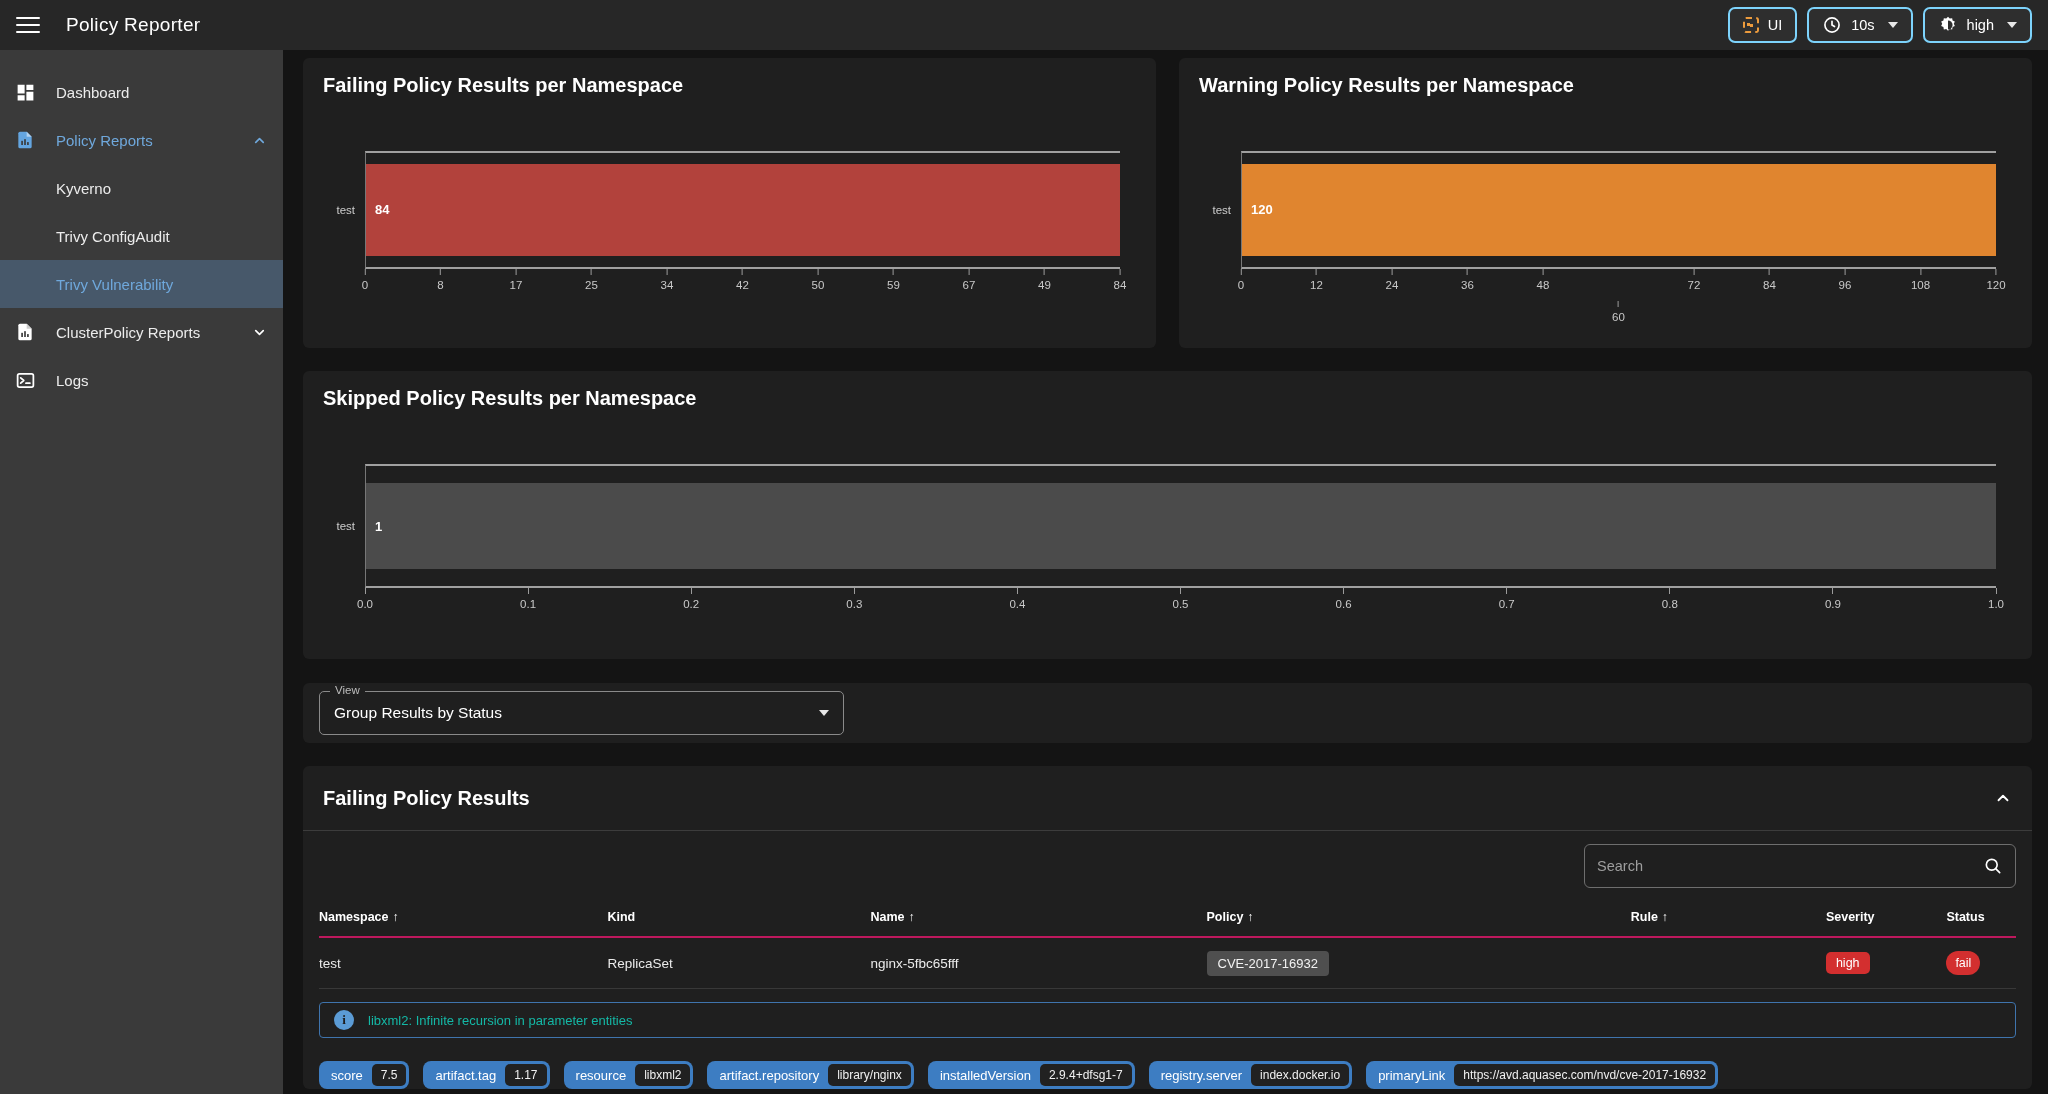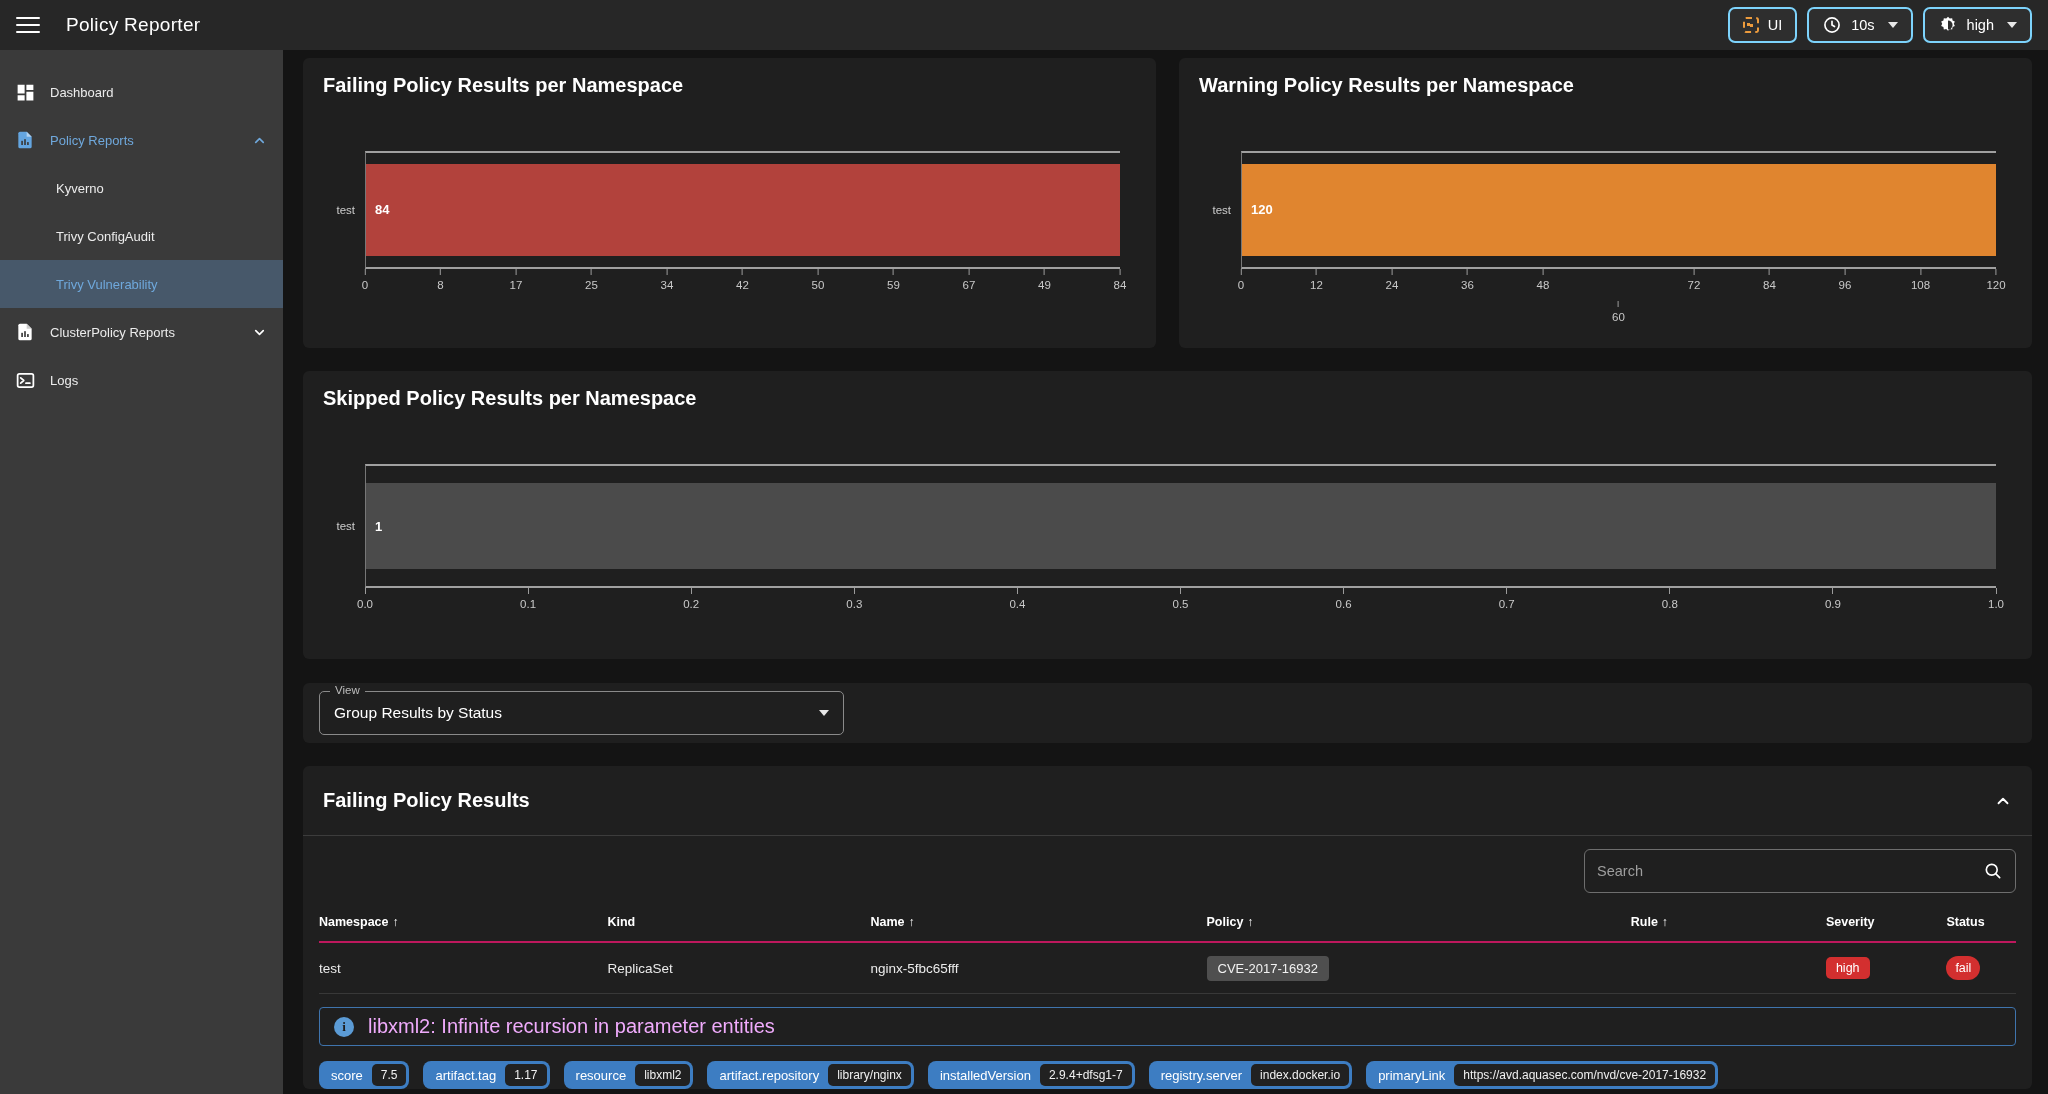--- a/index.html
+++ b/index.html
@@ -21,22 +21,22 @@
              position:relative; }
   .ui-icon:before, .ui-icon:after { content:""; position:absolute; width:3px; height:3px;
              background:#ec9b3d; top:4px; left:2px; }
   .ui-icon:after { top:auto; bottom:4px; left:5px; }
   .caret { width:0; height:0; border-left:5px solid transparent;
            border-right:5px solid transparent; border-top:6px solid #e8e8e8; margin-left:4px; }
 
   
   .shell { display:flex; height:1044px; }
   .sidebar { width:283px; background:#3a3a3a; padding-top:18px; flex-shrink:0; }
-  .side-item { height:48px; display:flex; align-items:center; padding-left:14px; gap:14px;
-               font-size:13px; color:#ececec; cursor:pointer; }
+  .side-item { height:48px; display:flex; align-items:center; padding-left:14px; gap:20px;
+               font-size:15px; color:#ececec; cursor:pointer; }
   .side-icon { width:22px; display:flex; justify-content:center; }
   .side-item.sub { padding-left:56px; }
   .side-item .chev { margin-left:auto; margin-right:16px; display:flex; }
   .side-item.parent-active { color:#6fa8dc; }
   .side-item.active { background:#47586a; color:#6fa8dc; }
 
   
   .main { flex:1; padding:8px 16px 0 20px; overflow:hidden; }
   .card { background:#1f1f1f; border-radius:6px; }
   .row1 { display:flex; gap:23px; margin-bottom:23px; }
@@ -96,23 +96,23 @@
   .sev-chip { display:inline-block; background:#d32f2f; border-radius:5px;
               padding:4px 10px; font-size:12.5px; color:#fff; }
   .status-chip { display:inline-block; background:#d32f2f; border-radius:15px;
                  padding:5px 9px; font-size:12.5px; color:#fff; }
 
   .detail-note { margin:13px 16px 0; border:1px solid #3f74ad; border-radius:4px;
                  display:flex; align-items:center; gap:14px; padding:7px 14px; }
   .info-icon { width:20px; height:20px; border-radius:50%; background:#5b9bd5; color:#1d1d1d;
                display:flex; align-items:center; justify-content:center;
                font-size:13px; font-weight:700; font-family:"Liberation Serif",serif; flex-shrink:0; }
-  .note-text { color:#f0abfc; font-size:20px; cursor:pointer; }
-
-  .detail-chips { display:flex; gap:14px; margin:15px 16px 0; align-items:center; }
+  .note-text { color:#14b8a6; font-size:13px; cursor:pointer; }
+
+  .detail-chips { display:flex; gap:14px; margin:23px 16px 0; align-items:center; }
   .kchip { display:inline-flex; align-items:center; background:#3d7dc2; border-radius:8px;
            padding:3px; cursor:pointer; }
   .kchip-label { color:#fff; font-size:13px; padding:2px 9px; }
   .kchip-value { background:#212121; color:#f0f0f0; border-radius:5px; padding:4px 9px;
                  font-size:12px; white-space:nowrap; }
 </style>
 </head>
 <body>
 
 <header class="topbar">

